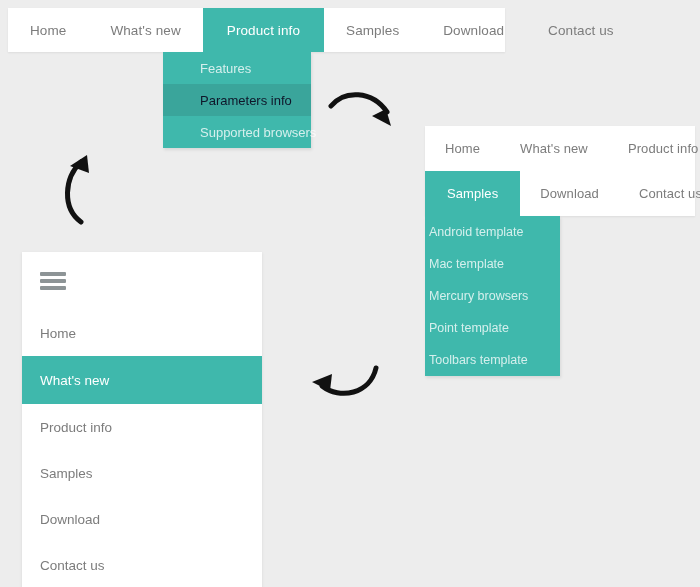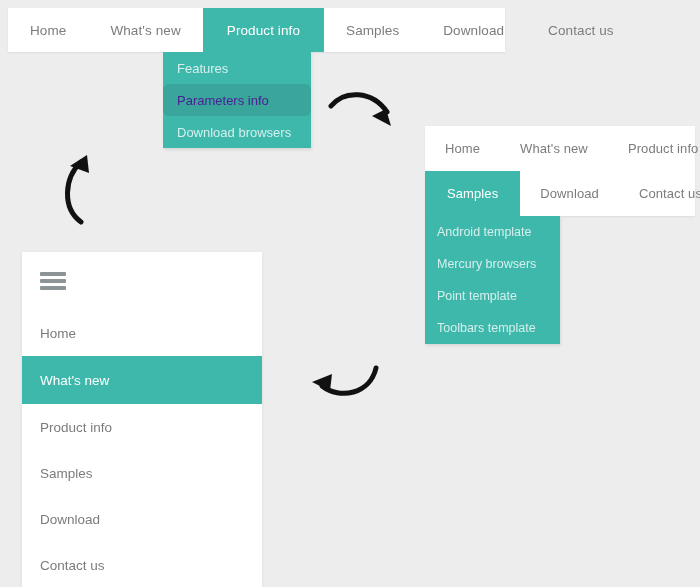--- a/index.html
+++ b/index.html
@@ -43,27 +43,26 @@
     background: #3fb8ac;
     display: flex;
     flex-direction: column;
     box-shadow: 1px 2px 3px rgba(0,0,0,0.09);
   }
   .dd-item {
     display: flex;
     align-items: center;
     color: rgba(255,255,255,0.78);
     font-size: 13px;
-    padding-left: 14px;
+    padding-left: 37px;
     white-space: nowrap;
   }
   .dd-item.active {
     background: #3aa59b;
-    color: #4c1d95;
-    border-radius: 6px;
+    color: #0f172a;
   }
 
   
   #block-top { left: 8px; top: 8px; }
 
   #top-navbar { height: 44px; width: 497px; }
   #top-navbar .nav-item { padding: 0 22px; }
   #top-navbar .nav-item.active { padding: 0 24px; }
 
   #top-dropdown {
@@ -82,21 +81,21 @@
     box-shadow: 0 1px 2px rgba(0,0,0,0.07);
   }
   .nav-row { display: flex; height: 45px; }
   #right-navbar-wrap .nav-item { padding: 0 20px; font-size: 13px; }
   #right-navbar-wrap .nav-item.active { padding: 0 22px; }
 
   #right-dropdown {
     width: 135px;
     margin-top: 0;
   }
-  #right-dropdown .dd-item { height: 32px; padding-left: 12px; font-size: 12.5px; }
+  #right-dropdown .dd-item { height: 32px; padding-left: 4px; font-size: 12.5px; }
 
   
   #block-mobile {
     left: 22px; top: 252px;
     width: 240px;
     background: #ffffff;
     box-shadow: 0 1px 3px rgba(0,0,0,0.09);
   }
   #hamburger-row {
     height: 58px;
@@ -159,21 +158,21 @@
   </div>
 
   <div class="dropdown" id="top-dropdown">
     <div class="dd-item">
       <span>Features</span>
     </div>
     <div class="dd-item active">
       <span>Parameters info</span>
     </div>
     <div class="dd-item">
-      <span>Download browsers</span>
+      <span>Supported browsers</span>
     </div>
   </div>
 </div>
 
 <div class="panel" id="block-right">
 
   <div id="right-navbar-wrap">
     <div class="nav-row">
       <div class="nav-item">
         <span>Home</span>
@@ -194,20 +193,23 @@
       </div>
       <div class="nav-item">
         <span>Contact us</span>
       </div>
     </div>
   </div>
 
   <div class="dropdown" id="right-dropdown">
     <div class="dd-item">
       <span>Android template</span>
+    </div>
+    <div class="dd-item">
+      <span>Mac template</span>
     </div>
     <div class="dd-item">
       <span>Mercury browsers</span>
     </div>
     <div class="dd-item">
       <span>Point template</span>
     </div>
     <div class="dd-item">
       <span>Toolbars template</span>
     </div>

